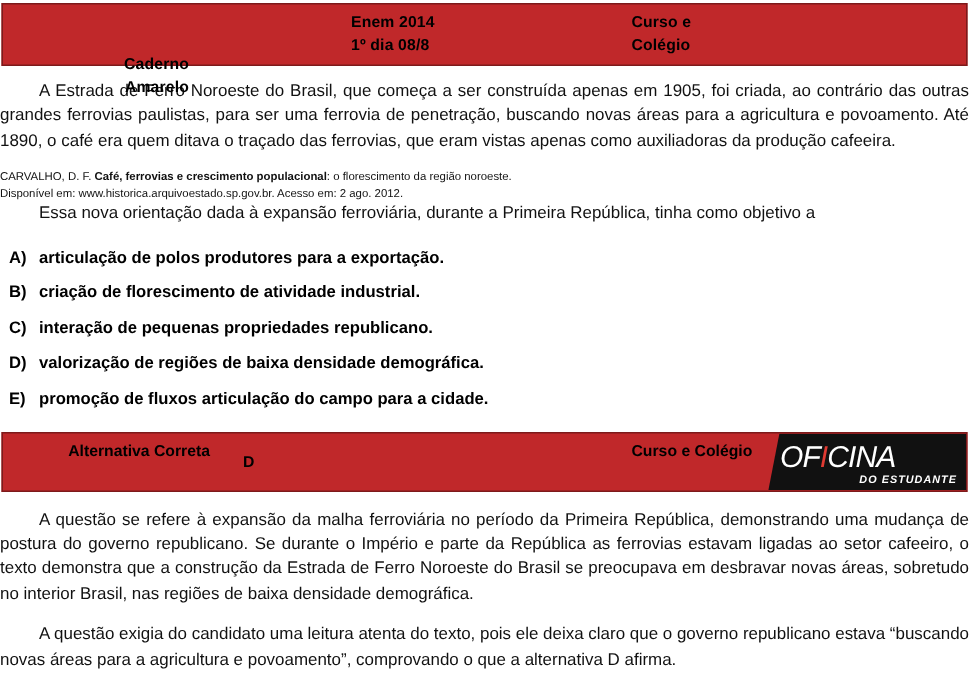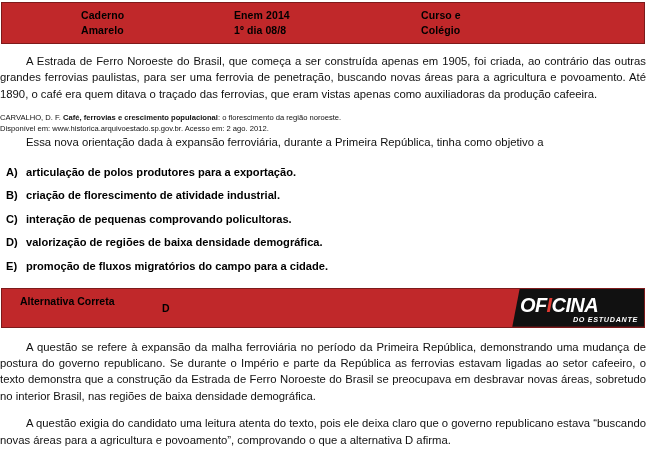--- a/index.html
+++ b/index.html
@@ -33,21 +33,21 @@
 
   .hcol {
     position: absolute;
     top: 5px;
     font-size: 10.5px;
     line-height: 15px;
     letter-spacing: 0.1px;
   }
   .hcol .l2 { display: block; }
 
-  .hcol-caderno  { left: 79px;  text-align: left; width: 64px; }
+  .hcol-caderno  { left: 60px;  text-align: right; width: 64px; margin-top: 28px; }
   .hcol-questao  { left: 128px; text-align: center; width: 62px; }
   .hcol-prova    { left: 232px; text-align: left;   width: 120px; }
   .hcol-curso    { left: 419px; text-align: left;   width: 110px; }
 
   
   .content {
     padding: 0 0;
   }
 
   p.para {
@@ -102,21 +102,21 @@
   .answer-bar {
     height: 40px;
     margin: 14px 1px 0 1px;
     overflow: hidden;
   }
   .ans-label {
     position: absolute;
     left: 18px;
     top: 5px;
     width: 120px;
-    text-align: left;
+    text-align: right;
     font-size: 10.5px;
     line-height: 15px;
   }
   .ans-letter {
     position: absolute;
     left: 160px;
     top: 13px;
     font-size: 10.5px;
     font-weight: bold;
   }
@@ -142,21 +142,21 @@
     position: absolute;
     inset: 0;
     background: #111111;
     clip-path: polygon(16% 0, 100% 0, 100% 100%, 11% 100%);
   }
   .logo-word {
     position: absolute;
     left: 24px;
     top: 6px;
     font-size: 20px;
-    font-weight: bold;
+    font-weight: normal;
     font-style: italic;
     letter-spacing: -0.6px;
     color: #ffffff;
     line-height: 20px;
     white-space: nowrap;
   }
   .logo-word .accent { color: #e03a32; }
   .logo-sub {
     position: absolute;
     right: 6px;
@@ -208,40 +208,44 @@
     <div class="alt-row">
       <span class="alt-letter">A)</span>
       <span class="alt-text">articulação de polos produtores para a exportação.</span>
     </div>
     <div class="alt-row">
       <span class="alt-letter">B)</span>
       <span class="alt-text">criação de florescimento de atividade industrial.</span>
     </div>
     <div class="alt-row">
       <span class="alt-letter">C)</span>
-      <span class="alt-text">interação de pequenas comprovando policultoras.</span>
+      <span class="alt-text">interação de pequenas propriedades republicano.</span>
     </div>
     <div class="alt-row">
       <span class="alt-letter">D)</span>
       <span class="alt-text">valorização de regiões de baixa densidade demográfica.</span>
     </div>
     <div class="alt-row">
       <span class="alt-letter">E)</span>
-      <span class="alt-text">promoção de fluxos migratórios do campo para a cidade.</span>
+      <span class="alt-text">promoção de fluxos articulação do campo para a cidade.</span>
     </div>
   </div>
 
 </div>
 
 <div class="redbar answer-bar">
   <div class="ans-label">
     <span>Alternativa</span>
     <span class="l2">Correta</span>
   </div>
   <div class="ans-letter">D</div>
+  <div class="ans-curso">
+    <span>Curso e</span>
+    <span class="l2">Colégio</span>
+  </div>
 
   <div class="logo">
     <div class="logo-black"></div>
     <div class="logo-word"><span>OF</span><span class="accent">I</span><span>CINA</span></div>
     <div class="logo-sub">DO ESTUDANTE</div>
   </div>
 </div>
 
 <div class="content explanation">
   <p class="para">A questão se refere à expansão da malha ferroviária no período da Primeira República, demonstrando uma mudança de postura do governo republicano. Se durante o Império e parte da República as ferrovias estavam ligadas ao setor cafeeiro, o texto demonstra que a construção da Estrada de Ferro Noroeste do Brasil se preocupava em desbravar novas áreas, sobretudo no interior Brasil, nas regiões de baixa densidade demográfica.</p>

